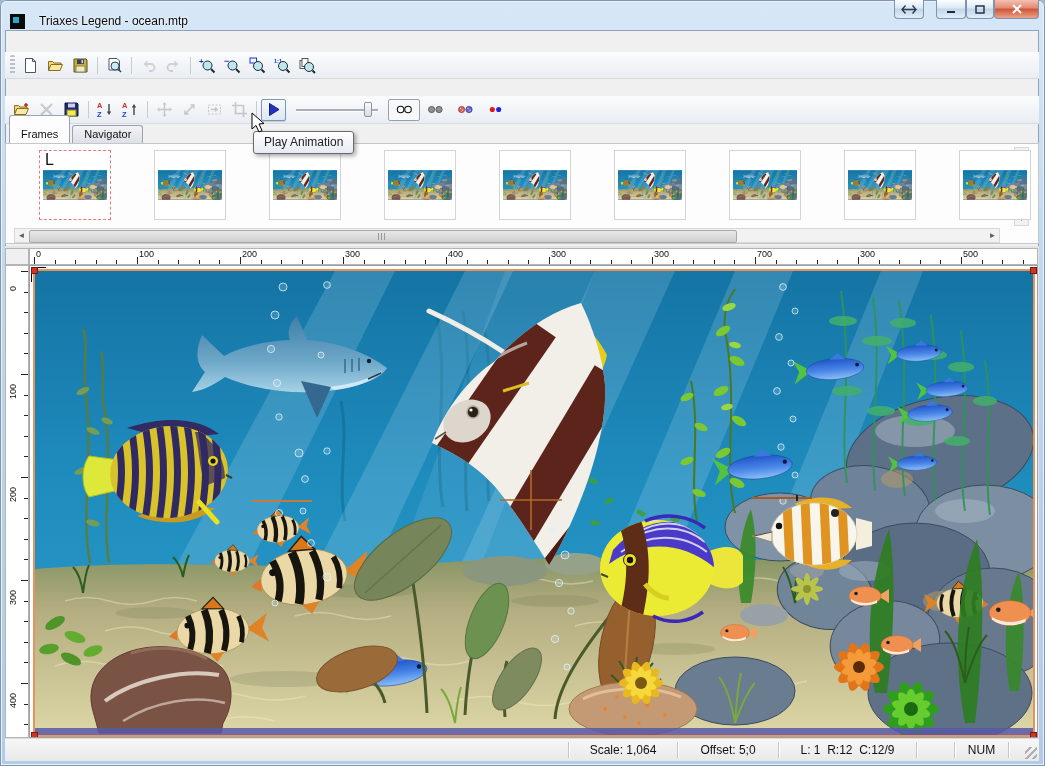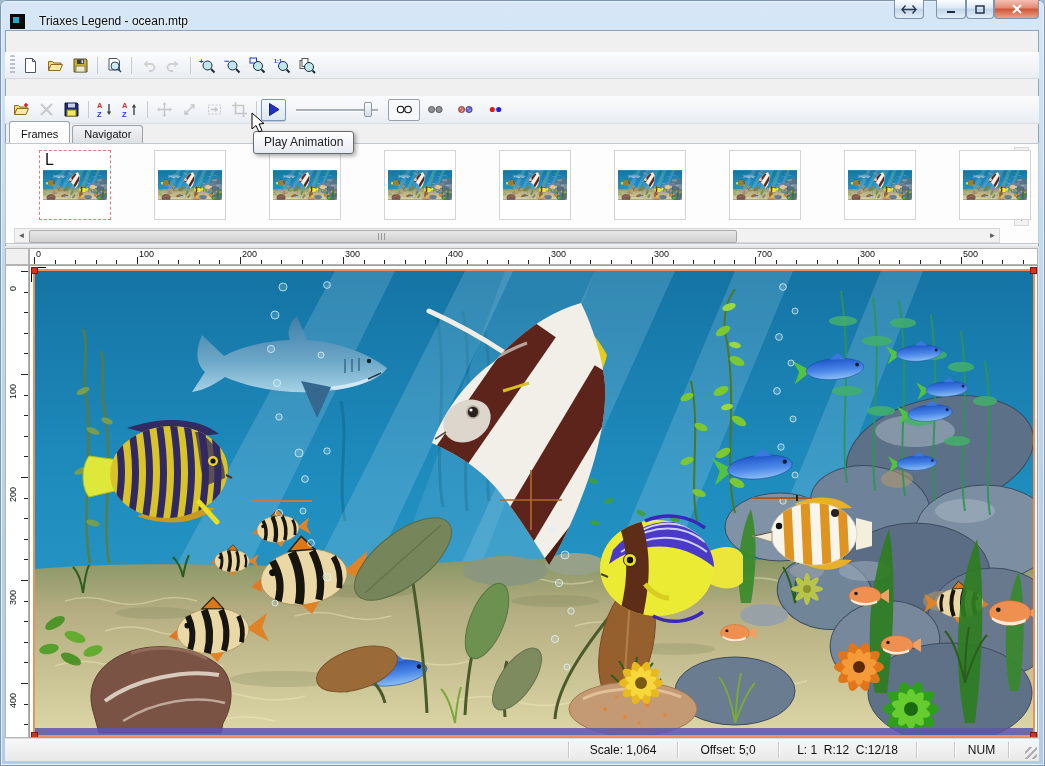--- a/index.html
+++ b/index.html
@@ -41,21 +41,21 @@
   .navclose{position:absolute;right:7px;top:1px;font-size:11px;color:#222;width:14px;text-align:center;}
   .navtoolbar{position:absolute;left:5px;right:6px;top:96px;height:27px;background:linear-gradient(#fbfcfd,#e9edf2);
     display:flex;align-items:center;padding-left:4px;border-bottom:1px solid #d8dde4;}
   .slider{position:relative;width:82px;height:20px;margin:0 10px;}
   .slider .track{position:absolute;left:0;right:0;top:9px;height:2px;background:#aab0ba;border-bottom:1px solid #fdfdfd;}
   .slider .thumb{position:absolute;top:2px;width:8px;height:15px;background:linear-gradient(#fafbfc,#d7dde6);border:1px solid #8a94a2;border-radius:2px;}
   
   .tabs{position:absolute;left:9px;top:123px;height:20px;display:flex;align-items:flex-end;}
   .tab{border:1px solid #9aa4b0;border-bottom:none;border-radius:3px 3px 0 0;padding:2px 11px 3px;font-size:11px;
     background:linear-gradient(#f2f3f5,#dde0e5);margin-right:2px;}
-  .tab.active{background:#fdfdfd;position:relative;z-index:3;padding-top:6px;}
+  .tab.active{background:#fdfdfd;position:relative;z-index:3;padding-top:12px;}
   
   .filmstrip{position:absolute;left:5px;right:6px;top:143px;height:101px;background:#fdfdfd;border:1px solid #c2c8d0;box-sizing:border-box;}
   .thumb{position:absolute;top:6px;width:72px;height:70px;background:#fff;border:1px solid #d4d4d4;box-sizing:border-box;}
   .thumb.selected{border:1px dashed #e87a78;}
   .thumb .tl{position:absolute;left:5px;top:0px;font-size:16px;color:#111;}
   .thumb svg{position:absolute;left:3px;top:19px;width:64px;height:30px;}
   .vsb{position:absolute;left:1008px;top:3px;width:15px;height:79px;background:#f2f2f2;border:1px solid #d8d8d8;box-sizing:border-box;}
   .hsb{position:absolute;left:8px;top:84px;right:38px;height:15px;background:#f2f2f2;border:1px solid #d8d8d8;box-sizing:border-box;}
   .sbthumb{position:absolute;background:linear-gradient(#e8e8e8,#cfcfcf);border:1px solid #a8a8a8;border-radius:2px;}
   .sbarrow{position:absolute;color:#606060;font-size:8px;line-height:13px;width:13px;text-align:center;}
@@ -1019,21 +1019,21 @@
       </div>
     </div>
   </div>
 
   <div class="status">
     <span class="ssep" style="left:563px"></span>
     <span class="spane" style="left:564px;width:108px">Scale: 1,064</span>
     <span class="ssep" style="left:672px"></span>
     <span class="spane" style="left:673px;width:100px">Offset: 5;0</span>
     <span class="ssep" style="left:773px"></span>
-    <span class="spane" style="left:774px;width:137px">L: 1  R:12  C:12/18</span>
+    <span class="spane" style="left:774px;width:137px">L: 1  R:12  C:12/9</span>
     <span class="ssep" style="left:911px"></span>
     <span class="ssep" style="left:949px"></span>
     <span class="spane" style="left:950px;width:53px">NUM</span>
     <span class="ssep" style="left:1003px"></span>
     <span class="sizegrip"></span>
   </div>
 
   <div class="tooltip">Play Animation</div>
   <div class="cursor">
     <svg width="16" height="22" viewBox="0 0 16 22">

